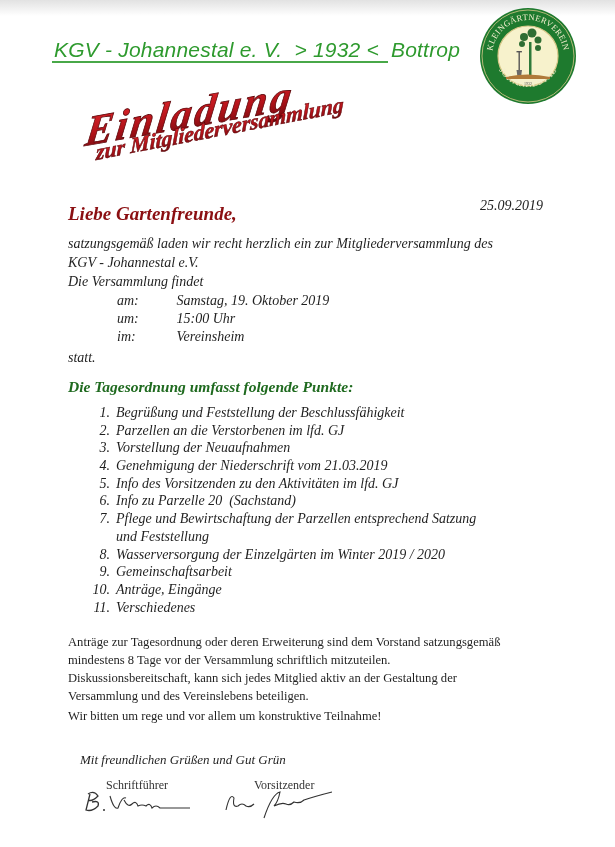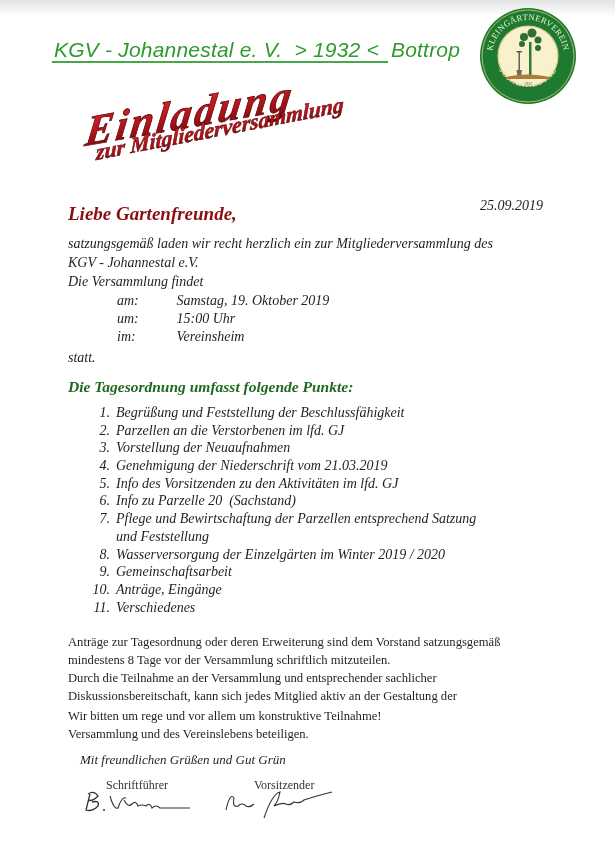--- a/index.html
+++ b/index.html
@@ -175,24 +175,23 @@
     </div>
   <div class="item">
       <span class="num">11.</span>
       <span class="txt">Verschiedenes</span>
     </div>
 </div>
 
 <div class="closing-block">
   <div>Anträge zur Tagesordnung oder deren Erweiterung sind dem Vorstand satzungsgemäß</div>
   <div>mindestens 8 Tage vor der Versammlung schriftlich mitzuteilen.</div>
-  <div>Durch die Teilnahme an der Versammlung und entsprechender sachlicher</div>
   <div>Diskussionsbereitschaft, kann sich jedes Mitglied aktiv an der Gestaltung der</div>
+  <div>Versammlung und des Vereinslebens beteiligen.</div>
   <div style="margin-top:2px;">Wir bitten um rege und vor allem um konstruktive Teilnahme!</div>
-  <div>Versammlung und des Vereinslebens beteiligen.</div>
 </div>
 
 <div class="regards">Mit freundlichen Grüßen und Gut Grün</div>
 
 <div class="role" style="left:106px; top:778px;">Schriftführer</div>
 <div class="role" style="left:254px; top:778px;">Vorsitzender</div>
 
 <svg class="sig" style="left:80px; top:786px;" width="115" height="32" viewBox="0 0 115 32">
   <path d="M 8 8 Q 14 4 18 10 Q 12 16 8 14 M 10 8 L 6 24 Q 12 26 18 20 Q 20 14 12 16" fill="none" stroke="#333" stroke-width="1.3"></path>
   <circle cx="24" cy="24" r="1" fill="#333"></circle>

